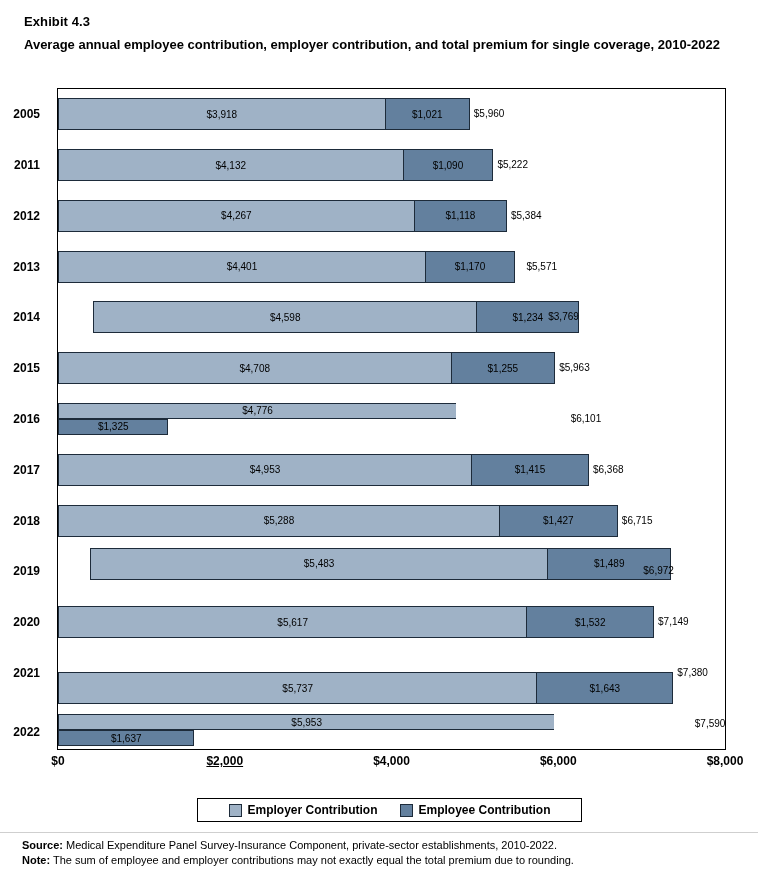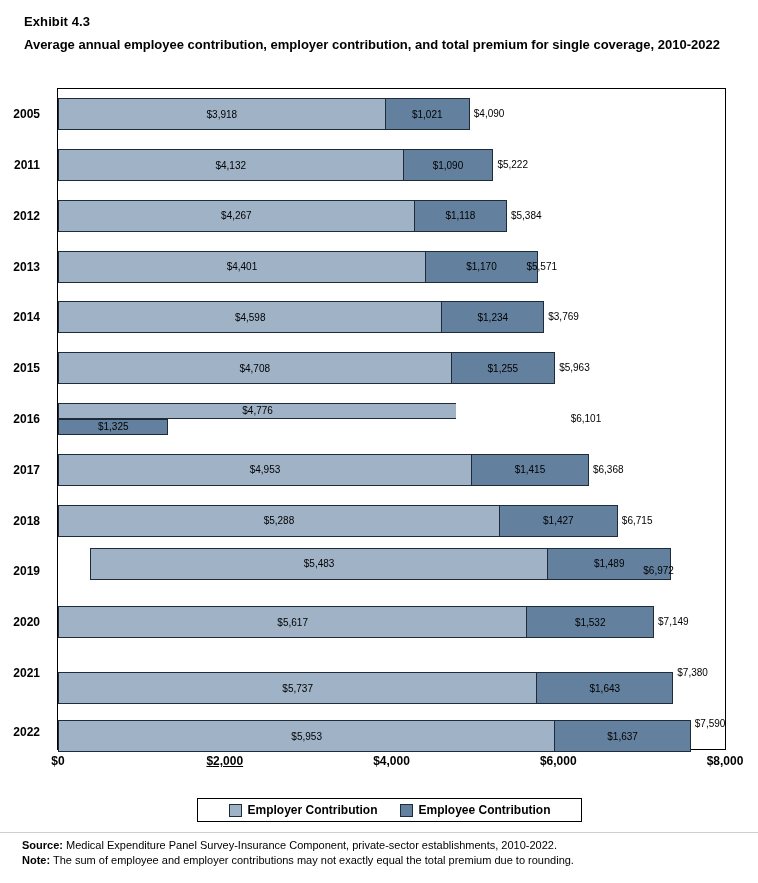--- a/index.html
+++ b/index.html
@@ -178,21 +178,21 @@
     <div class="row" style="top: 0px; height: 50.7692px;">
       <div class="ytick" style="top: 18.3846px; left: -58px;">2005</div>
       <div class="bar-wrap" style="top: 9.38462px;">
         <div class="seg employer" style="width: 326.663px;">
           <span class="seg-label">$3,918</span>
         </div>
         <div class="seg employee" style="width: 85.1259px;">
           <span class="seg-label">$1,021</span>
         </div>
       </div>
-      <div class="total-label" style="left: 411.789px; top: 9.38462px;">$4,090</div>
+      <div class="total-label" style="left: 411.789px; top: 9.38462px;">$5,960</div>
     </div>
     <div class="row" style="top: 50.7692px; height: 50.7692px;">
       <div class="ytick" style="top: 18.3846px; left: -58px;">2011</div>
       <div class="bar-wrap" style="top: 9.38462px;">
         <div class="seg employer" style="width: 344.505px;">
           <span class="seg-label">$4,132</span>
         </div>
         <div class="seg employee" style="width: 90.8787px;">
           <span class="seg-label">$1,090</span>
         </div>
@@ -210,30 +210,30 @@
         </div>
       </div>
       <div class="total-label" style="left: 448.974px; top: 9.38462px;">$5,384</div>
     </div>
     <div class="row" style="top: 152.308px; height: 50.7692px;">
       <div class="ytick" style="top: 18.3846px; left: -58px;">2013</div>
       <div class="bar-wrap" style="top: 9.38462px;">
         <div class="seg employer" style="width: 366.933px;">
           <span class="seg-label">$4,401</span>
         </div>
-        <div class="seg employee" style="width: 113px;">
+        <div class="seg employee" style="width: 90px;">
           <span class="seg-label">$1,170</span>
         </div>
       </div>
       <div class="total-label" style="left: 464.482px; top: 9.38462px;">$5,571</div>
     </div>
     <div class="row" style="top: 203.077px; height: 50.7692px;">
       <div class="ytick" style="top: 18.3846px; left: -58px;">2014</div>
       <div class="bar-wrap" style="top: 9.38462px;">
-        <div class="seg employer" style="width: 383.358px;">
+        <div class="seg employer" style="width: 383.358px; margin-left: 35px;">
           <span class="seg-label">$4,598</span>
         </div>
         <div class="seg employee" style="width: 102.885px;">
           <span class="seg-label">$1,234</span>
         </div>
       </div>
       <div class="total-label" style="left: 486.243px; top: 9.38462px;">$3,769</div>
     </div>
     <div class="row" style="top: 253.846px; height: 50.7692px;">
       <div class="ytick" style="top: 18.3846px; left: -58px;">2015</div>
@@ -314,21 +314,21 @@
           <span class="seg-label">$5,737</span>
         </div>
         <div class="seg employee" style="width: 136.985px;">
           <span class="seg-label">$1,643</span>
         </div>
       </div>
       <div class="total-label" style="left: 615.308px; top: 9.38462px;">$7,380</div>
     </div>
     <div class="row" style="top: 609.231px; height: 50.7692px;">
       <div class="ytick" style="top: 27px; left: -58px;">2022</div>
-      <div class="bar-wrap" style="top: 22px;">
+      <div class="bar-wrap" style="top: 16px; flex-direction: column;">
         <div class="seg employer" style="width: 496.331px;">
           <span class="seg-label">$5,953</span>
         </div>
         <div class="seg employee" style="width: 136.485px;">
           <span class="seg-label">$1,637</span>
         </div>
       </div>
       <div class="total-label" style="left: 632.816px; top: 9.38462px;">$7,590</div>
     </div>
   </div>

